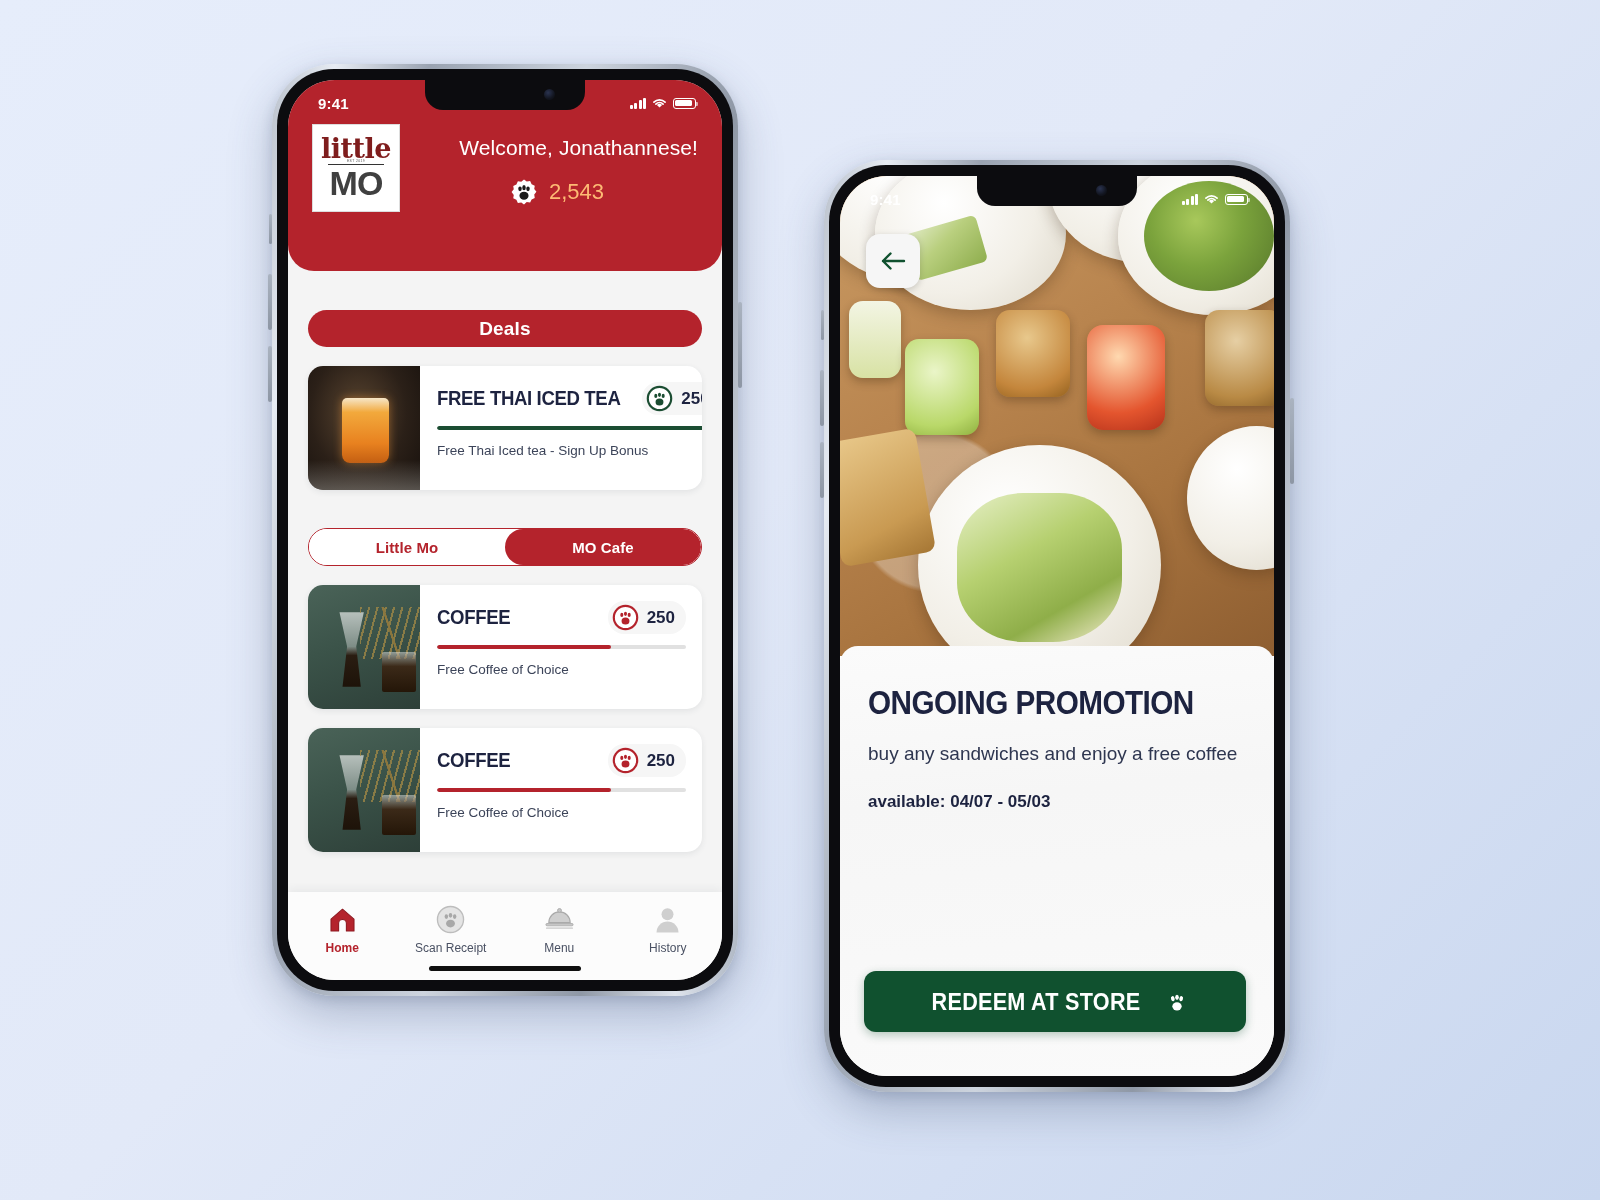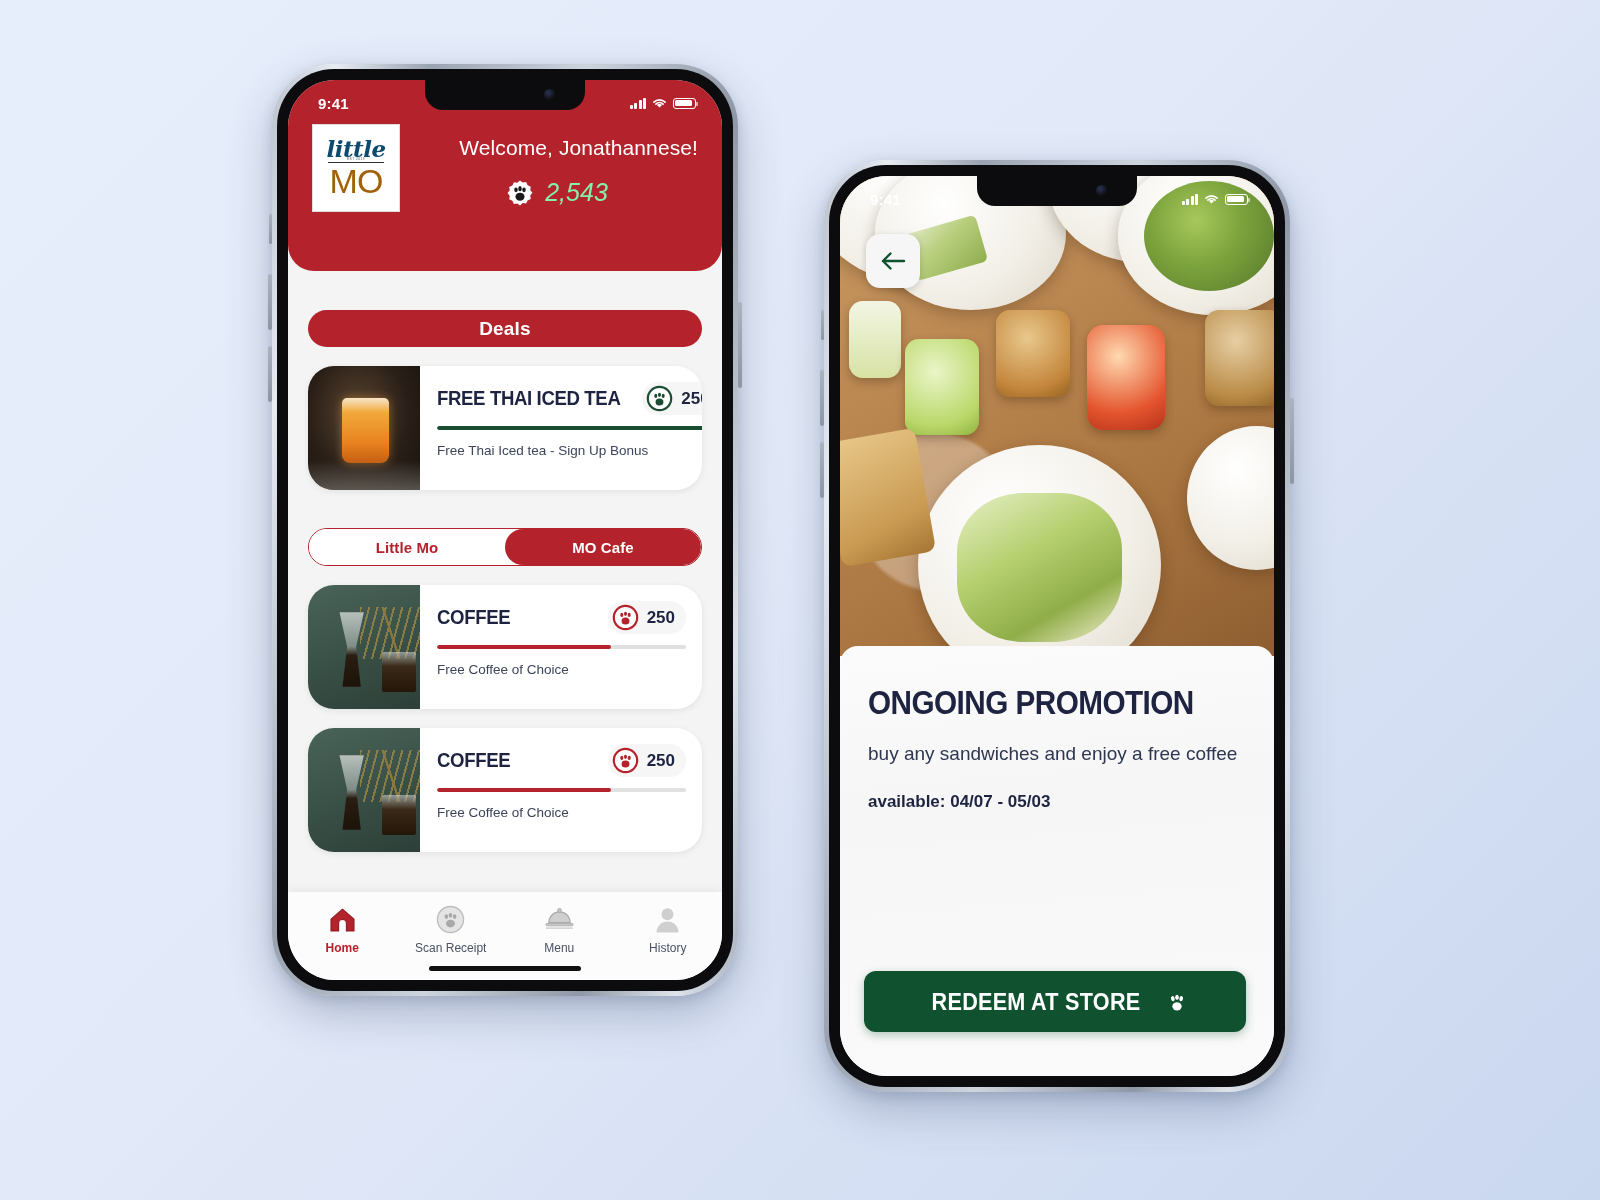--- a/index.html
+++ b/index.html
@@ -84,58 +84,58 @@
     height: 191px;
   }
   .logo-box {
     width: 88px; height: 88px; background: #fff;
     border: 1px solid #ddd;
     display: flex; flex-direction: column;
     align-items: center; justify-content: center;
     flex-shrink: 0; padding: 6px 4px;
   }
   .logo-script {
-    font-family: "DejaVu Serif", serif; font-style: italic;
-    font-weight: 700; font-size: 23px; color: #0c4a6e;
+    font-family: "DejaVu Serif", serif; 
+    font-weight: 700; font-size: 27px; color: #7f1d1d;
     line-height: .95; letter-spacing: -.5px;
   }
   .logo-rule { width: 72%; height: 1px; background: #333; margin: 3px 0 1px; position: relative; }
   .logo-rule::after {
     content: "EST 2019"; position: absolute; left: 50%; top: -5px;
     transform: translateX(-50%); background: #fff; padding: 0 3px;
     font-size: 3.4px; letter-spacing: .4px; color: #555;
   }
   .logo-mo {
-    font-family: "Liberation Sans", sans-serif; font-weight: 400;
-    font-size: 34px; color: #a16207; line-height: 1; letter-spacing: -1px;
+    font-family: "Liberation Sans", sans-serif; font-weight: 700;
+    font-size: 34px; color: #404040; line-height: 1; letter-spacing: -1px;
   }
   .welcome-wrap { flex: 1; padding-top: 12px; text-align: right; }
   .welcome-text { color: #fff; font-size: 21px; font-weight: 400; letter-spacing: .1px; }
   .points-row { display: flex; align-items: center; justify-content: center; gap: 11px; margin-top: 18px; }
-  .points-value { color: #86efac; font-size: 25px; font-weight: 400; font-style: italic; }
+  .points-value { color: #fdba74; font-size: 22px; font-weight: 400; }
 
   .paw-badge-white { width: 28px; height: 28px; display: block; }
 
   .content-scroll {
     position: absolute; top: 191px; left: 0; right: 0; bottom: 88px;
     background: #F4F4F4; padding: 0 20px;
     overflow: hidden;
   }
 
   .deals-pill {
     margin-top: 39px;
     background: #B4232C; color: #fff;
     border-radius: 20px; height: 37px;
     display: flex; align-items: center; justify-content: center;
     font-size: 19px; font-weight: 700; letter-spacing: .2px;
   }
 
   .reward-card {
     margin-top: 19px;
-    background: #fff; border-radius: 26px;
+    background: #fff; border-radius: 15px;
     display: flex; overflow: hidden;
     height: 124px;
     box-shadow: 0 2px 6px rgba(40,50,70,.09);
   }
   .card-thumb { width: 112px; flex-shrink: 0; position: relative; overflow: hidden; }
   .thumb-tea  { background: radial-gradient(ellipse at 45% 38%, #5a4530 0%, #2b2018 55%, #16100c 100%); }
   .thumb-tea::before {
     content:''; position:absolute; left:30%; top:26%;
     width:42%; height:52%;
     background: linear-gradient(180deg,#f6e6c8 0%,#f2a93c 22%,#e8811f 70%,#c45f12 100%);

